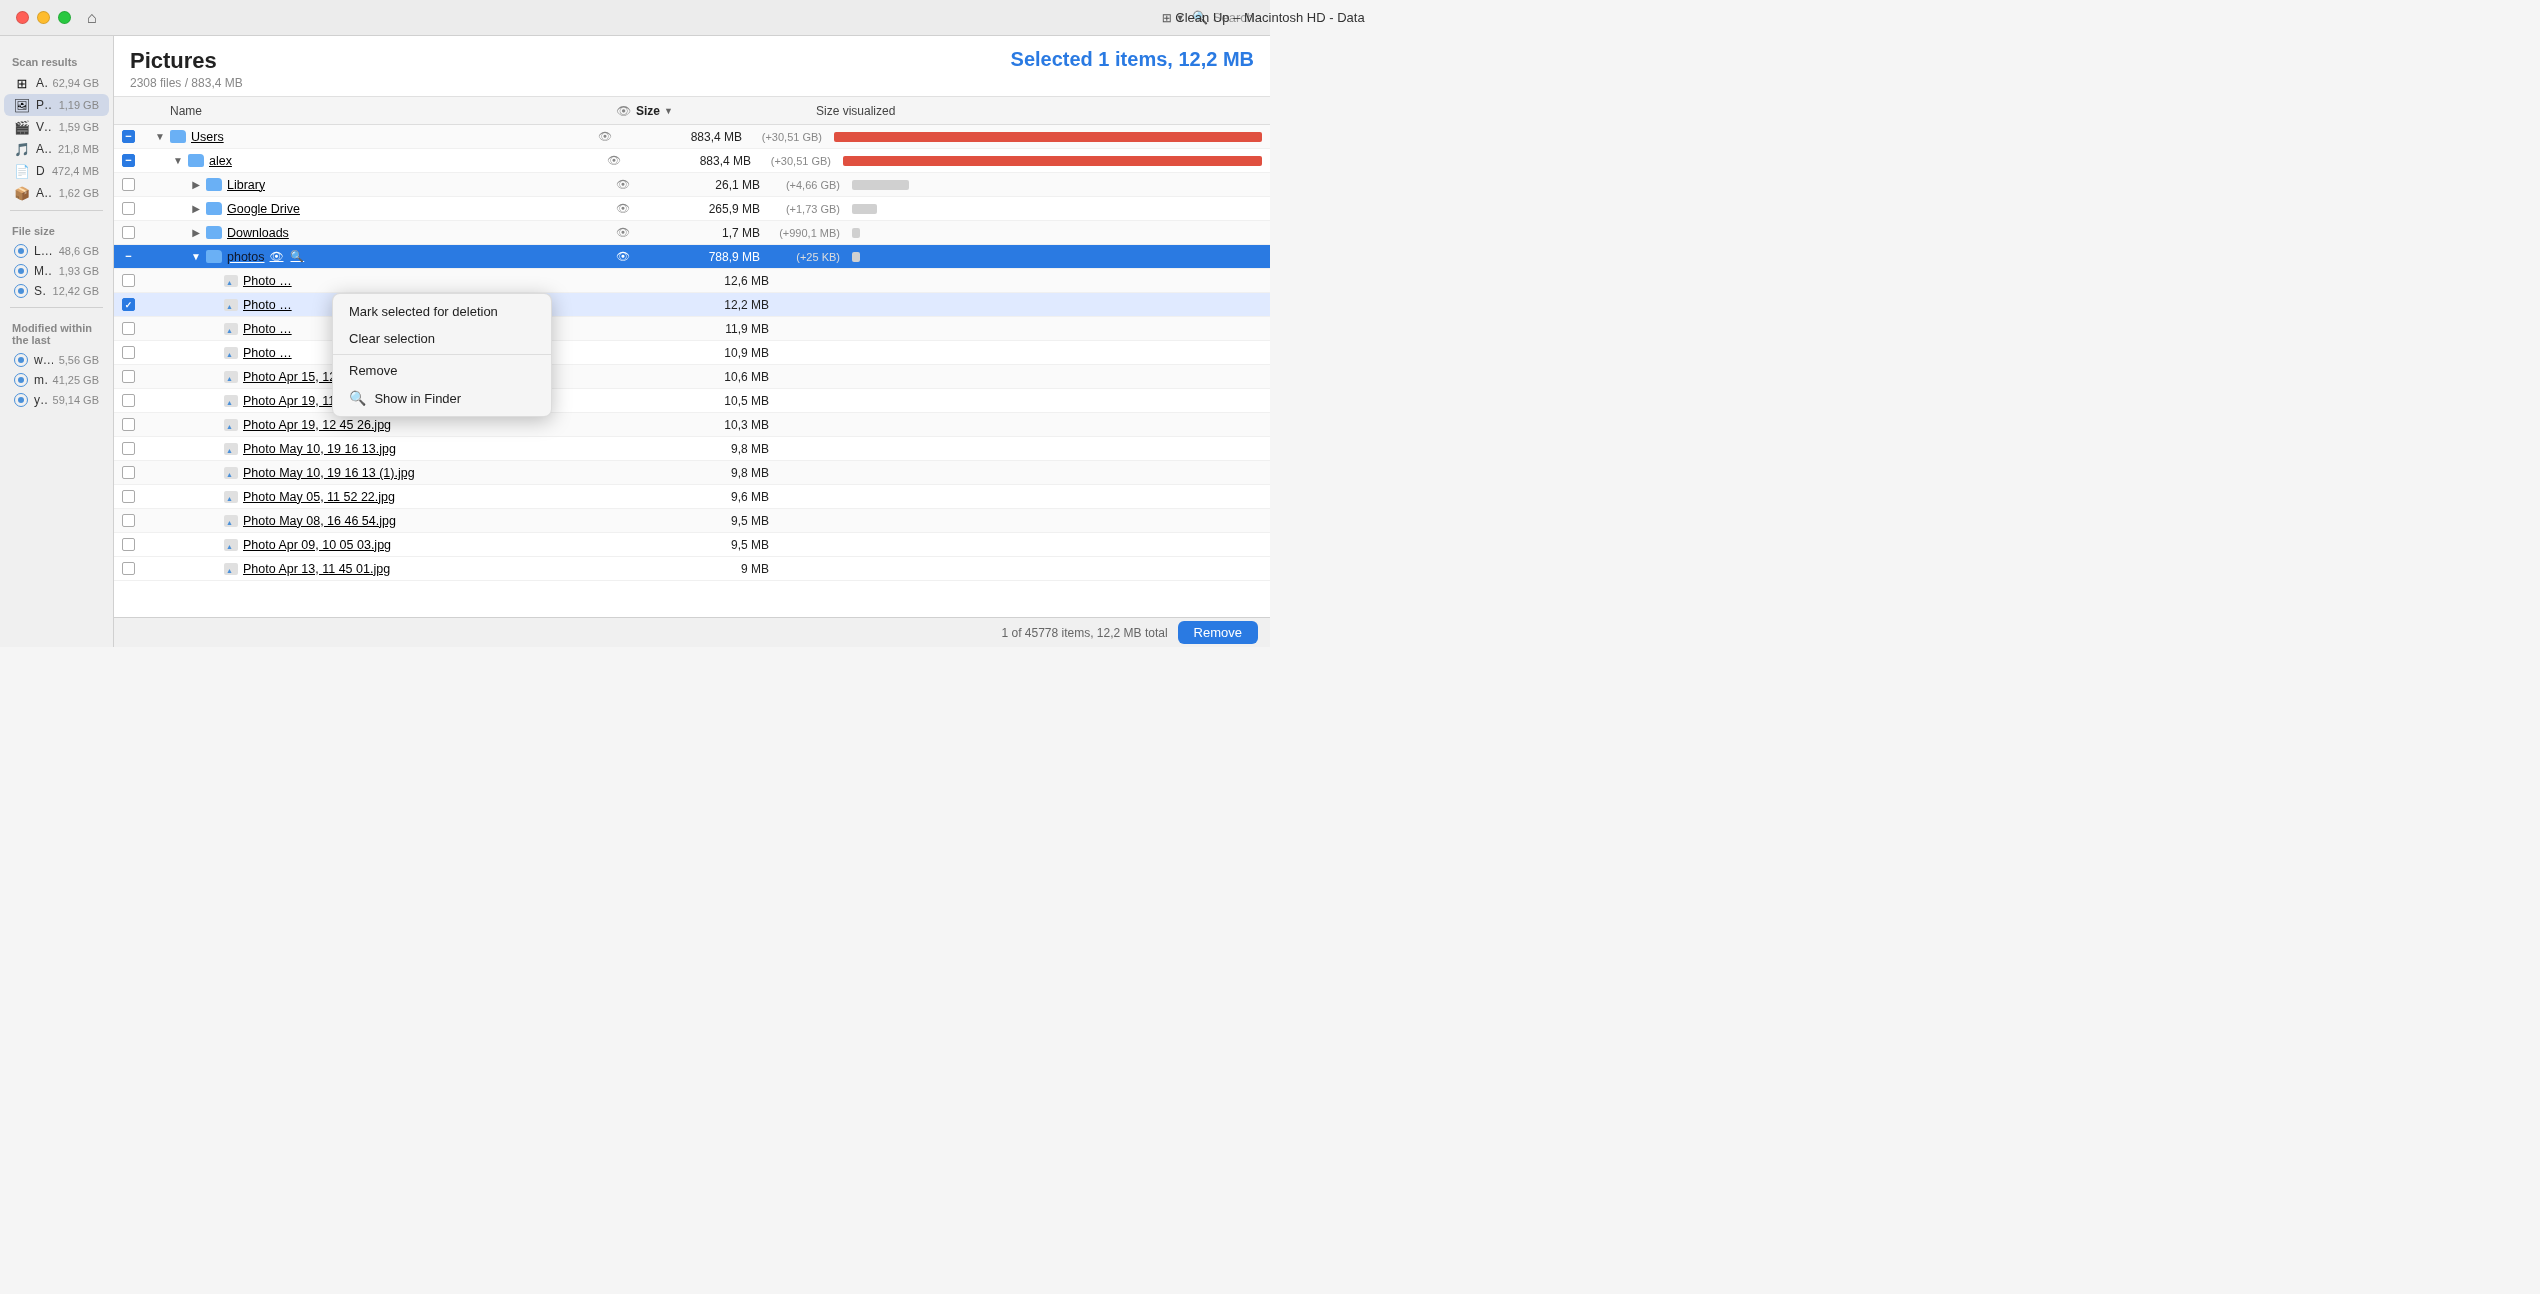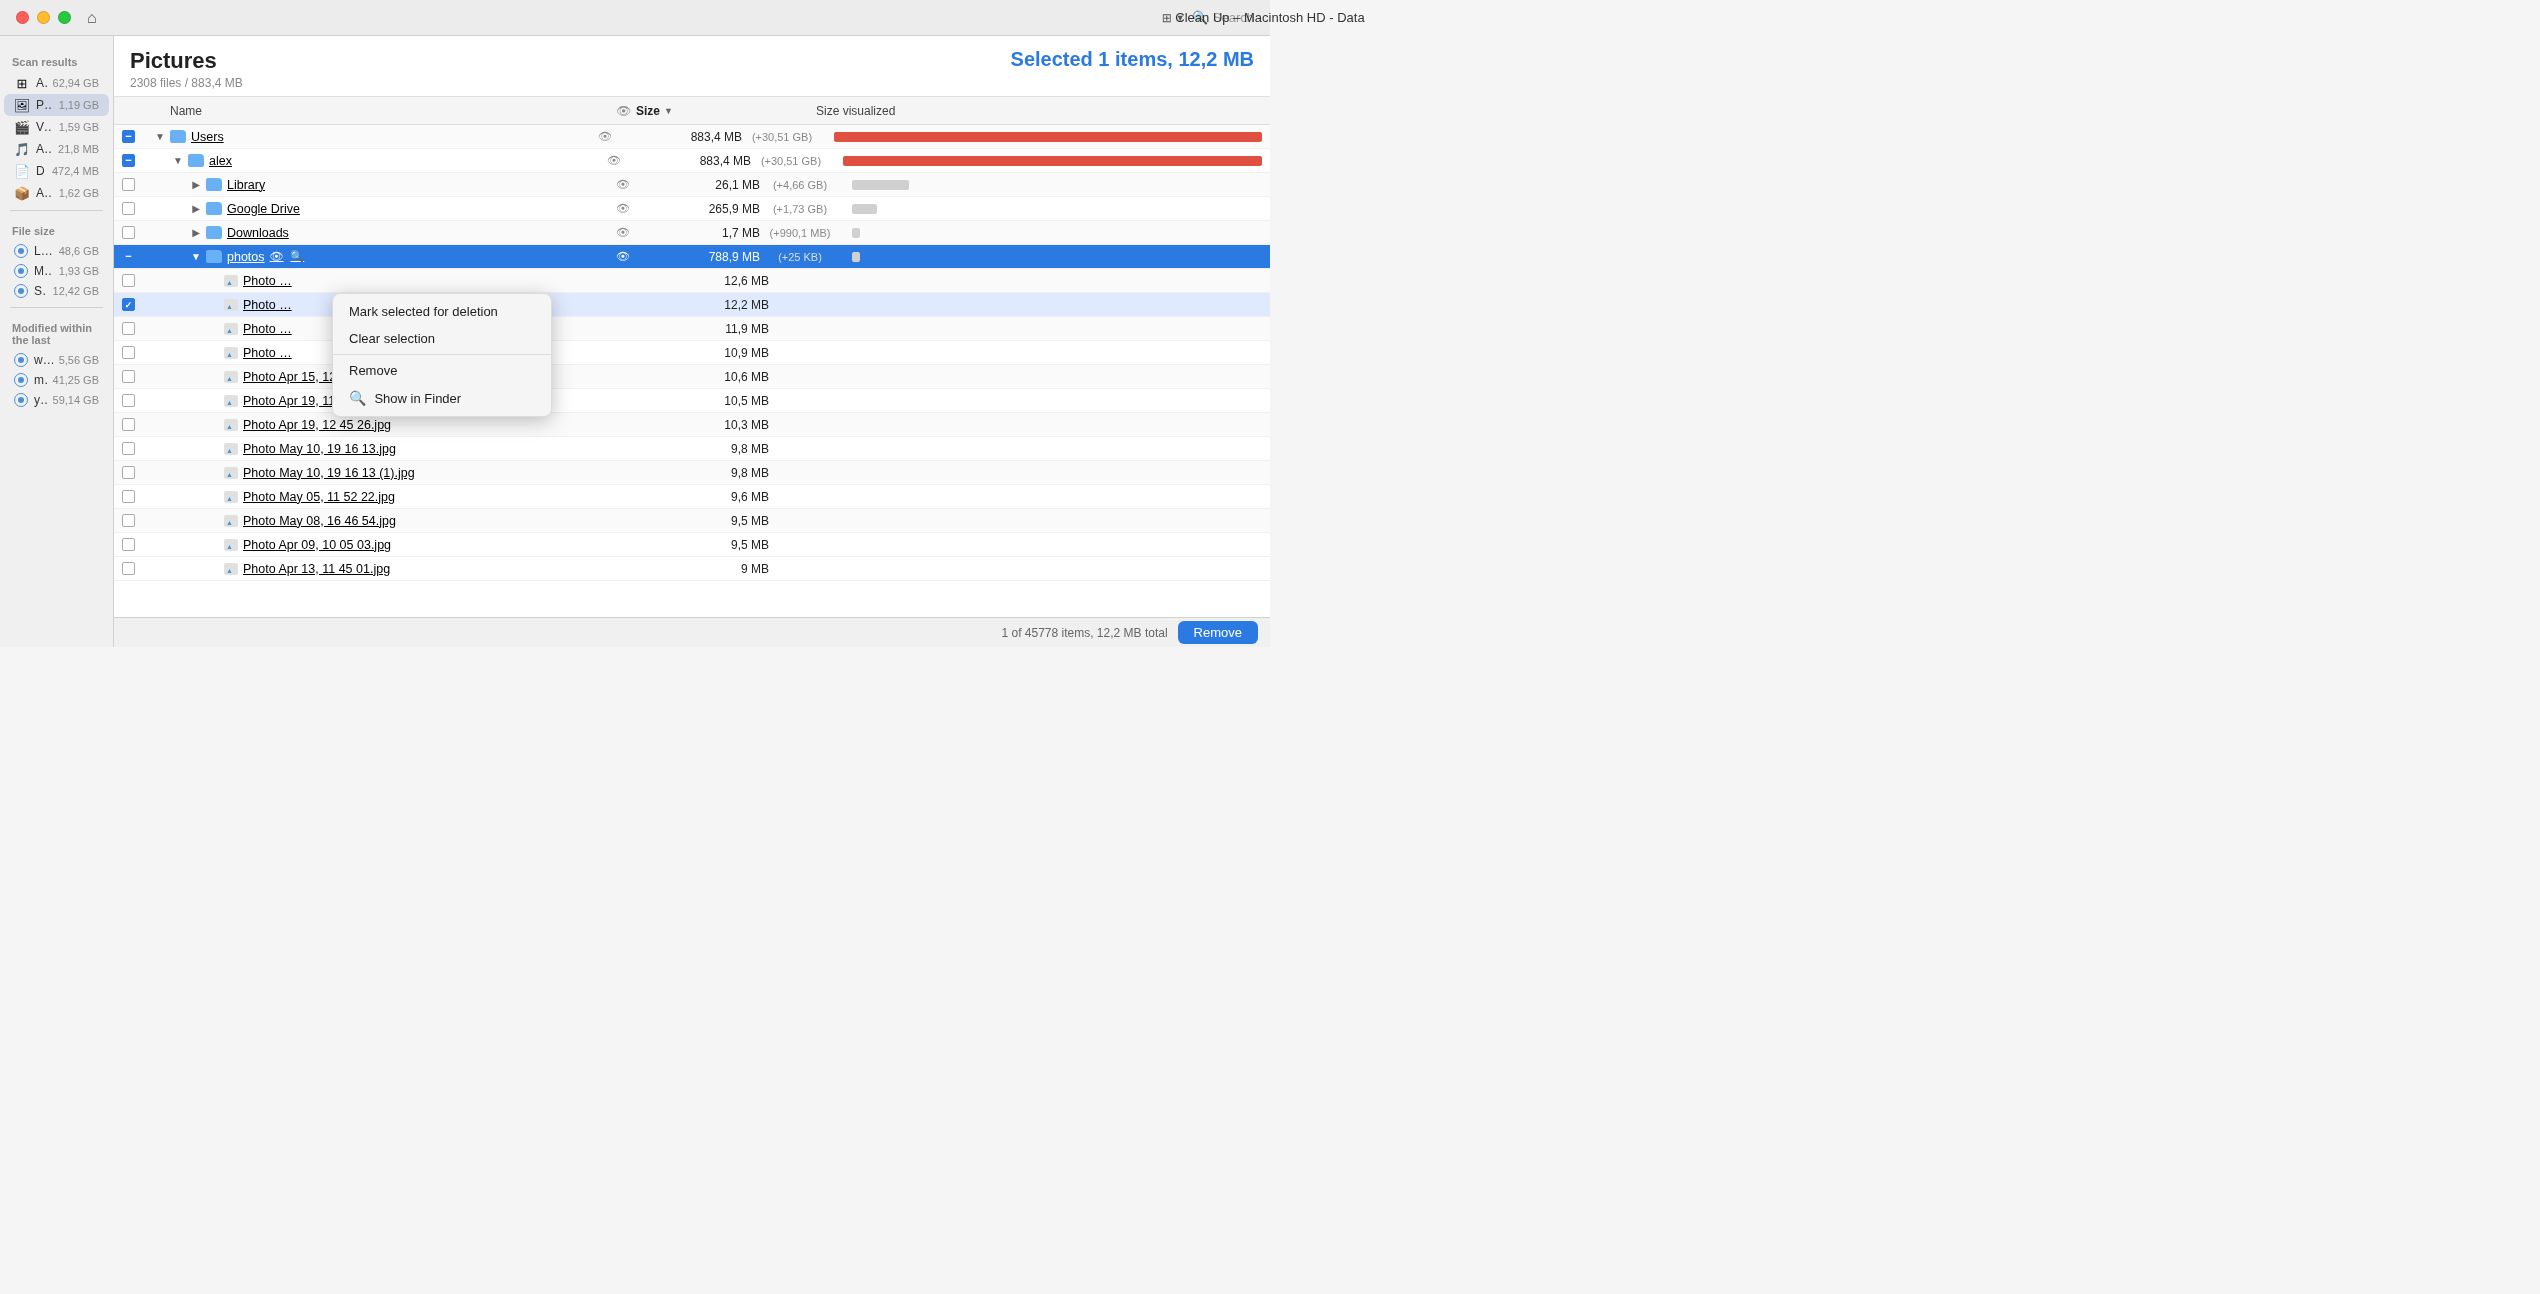--- a/index.html
+++ b/index.html
@@ -337,21 +337,21 @@
     .size-val {
       font-size: 12px;
       color: #222;
       min-width: 70px;
       text-align: right;
     }
     .size-delta {
       font-size: 11px;
       color: #888;
       min-width: 80px;
-      text-align: center;
+      text-align: right;
     }
     .table-row.selected-row .size-val,
     .table-row.selected-row .size-delta { color: #fff; }
     .row-viz {
       flex: 1;
       min-width: 200px;
       padding-left: 12px;
     }
     .viz-bar {
       height: 10px;
@@ -685,21 +685,21 @@
   </div>
           <div class="table-row selected-row">
     <div class="row-checkbox">
       <div class="checkbox minus"></div>
     </div>
     <div class="row-expander" style="margin-left:36px; color:#fff;">
       ▼
     </div>
     <div class="row-name">
       <div class="folder-icon"></div>
-      <span class="row-name-text" style="color:#ffffff;">photos</span>
+      <span class="row-name-text" style="color:#0f172a;">photos</span>
       <span style="font-size:11px; color:#fff; margin-right:2px;">👁</span>
               <span style="font-size:11px; color:#fff;">🔍</span>
     </div>
     <div class="row-eye" style="width:44px;">
       <span style="font-size:11px; color:#fff;">👁</span>
     </div>
     <div class="row-size-area">
       <span class="size-val" style="color:#fff;">788,9 MB</span>
       <span class="size-delta" style="color:#ddd;">(+25 KB)</span>
     </div>

